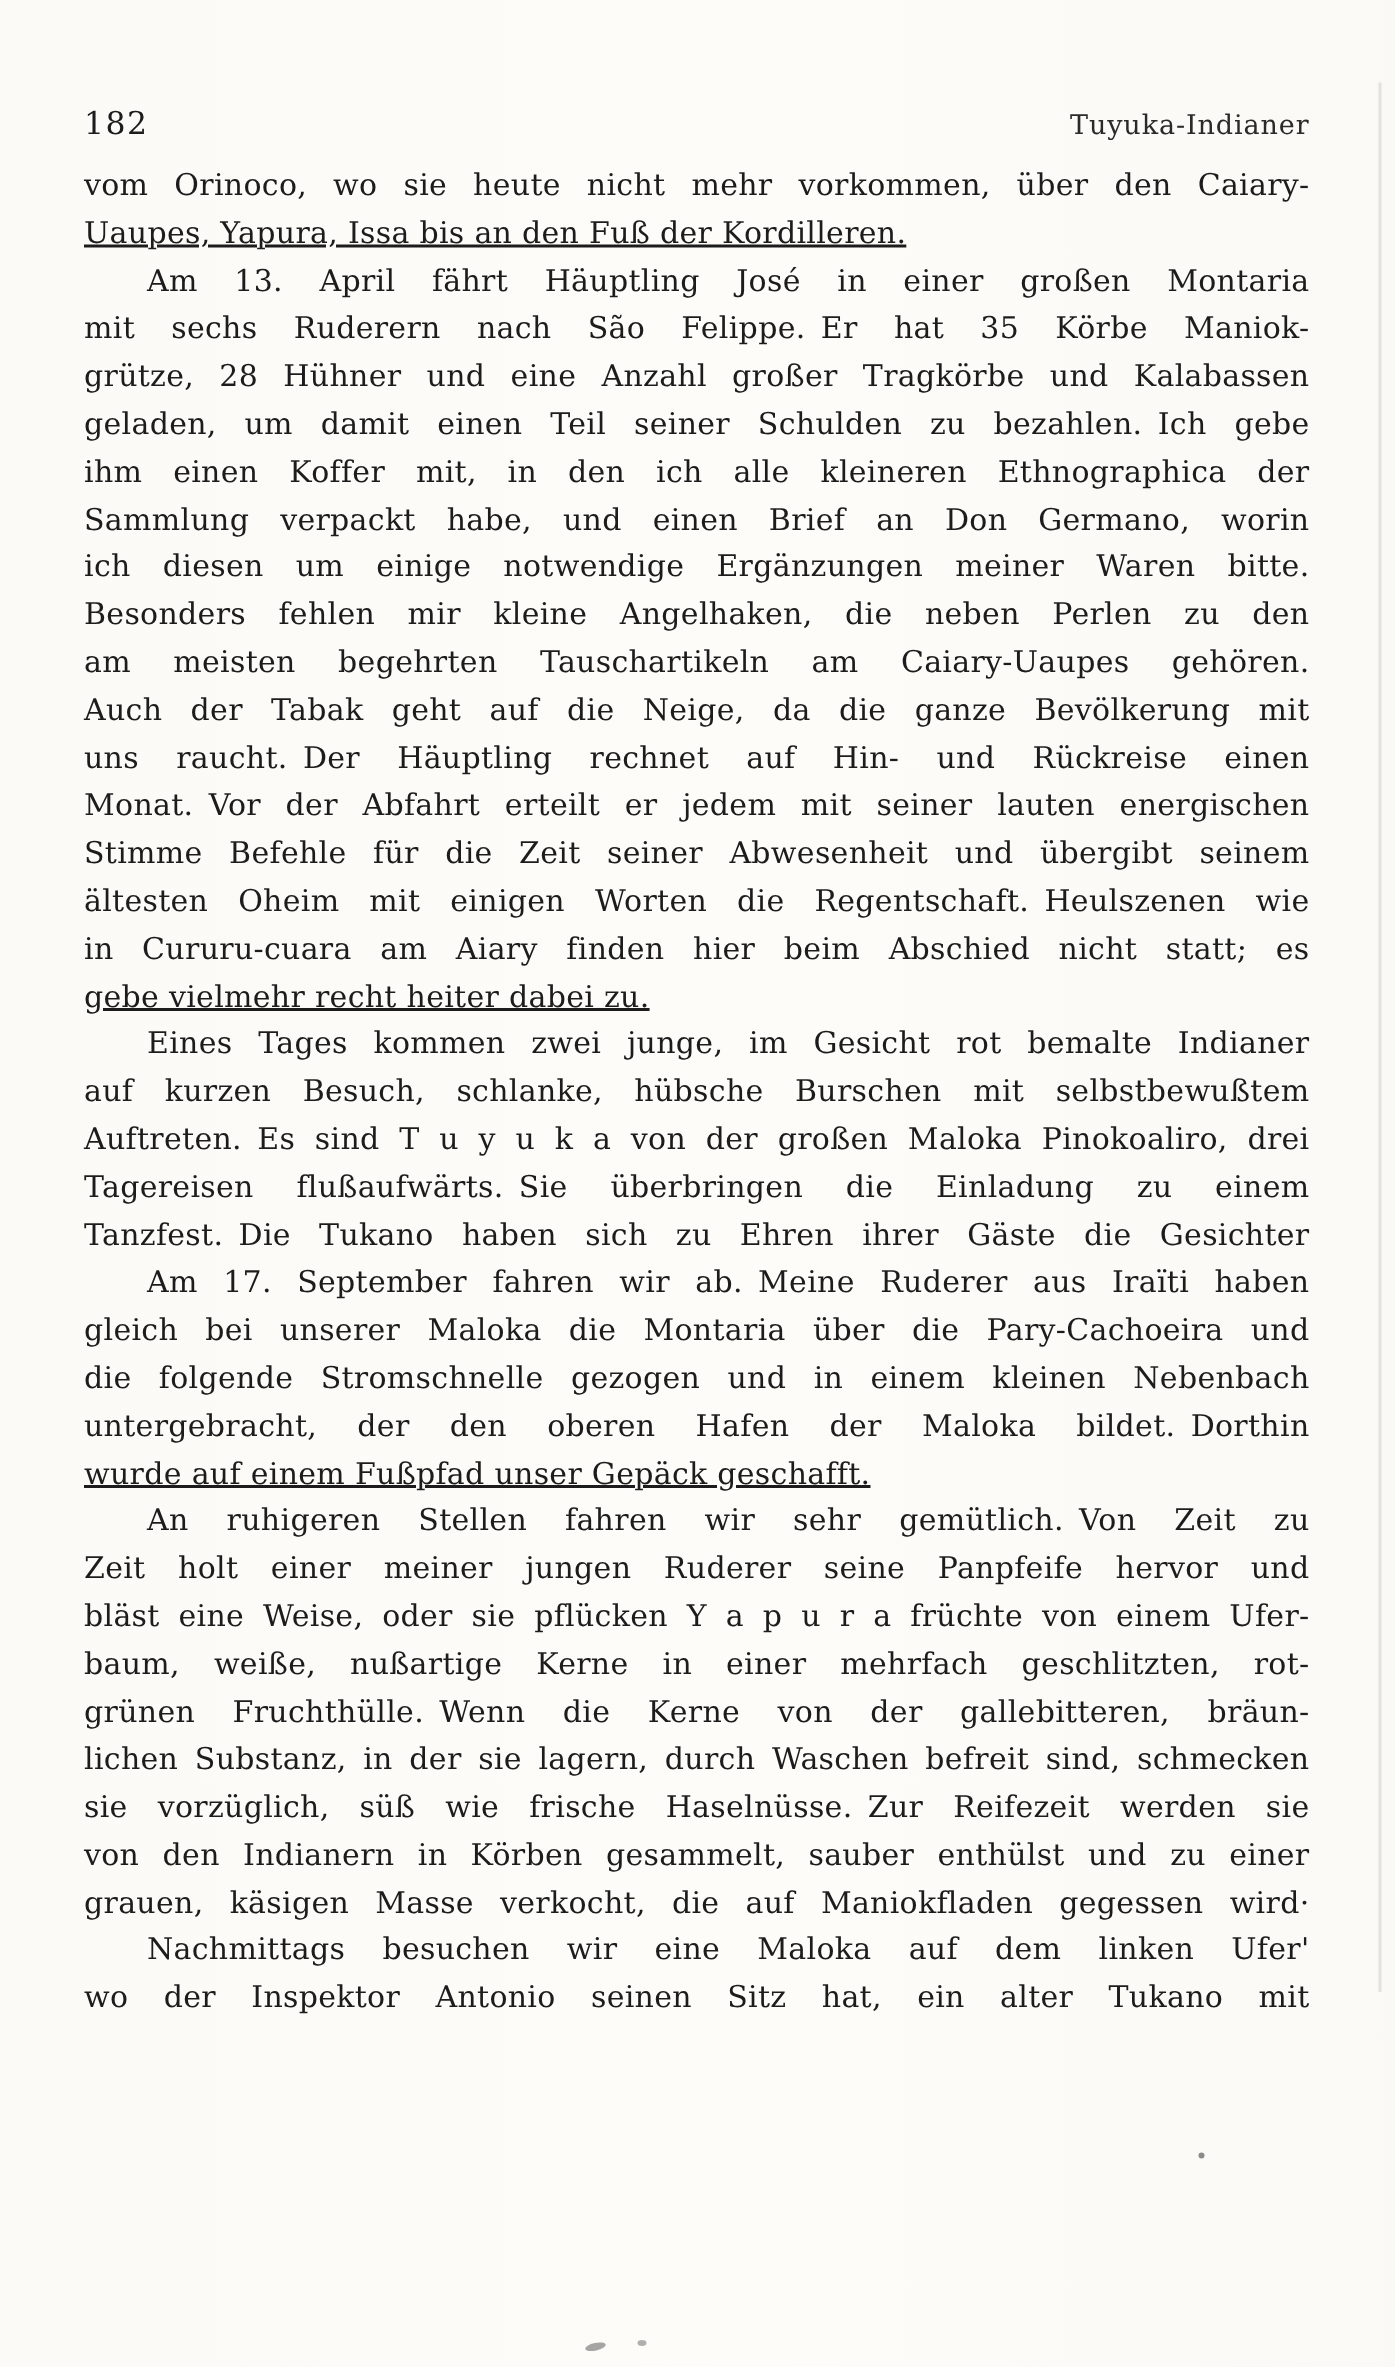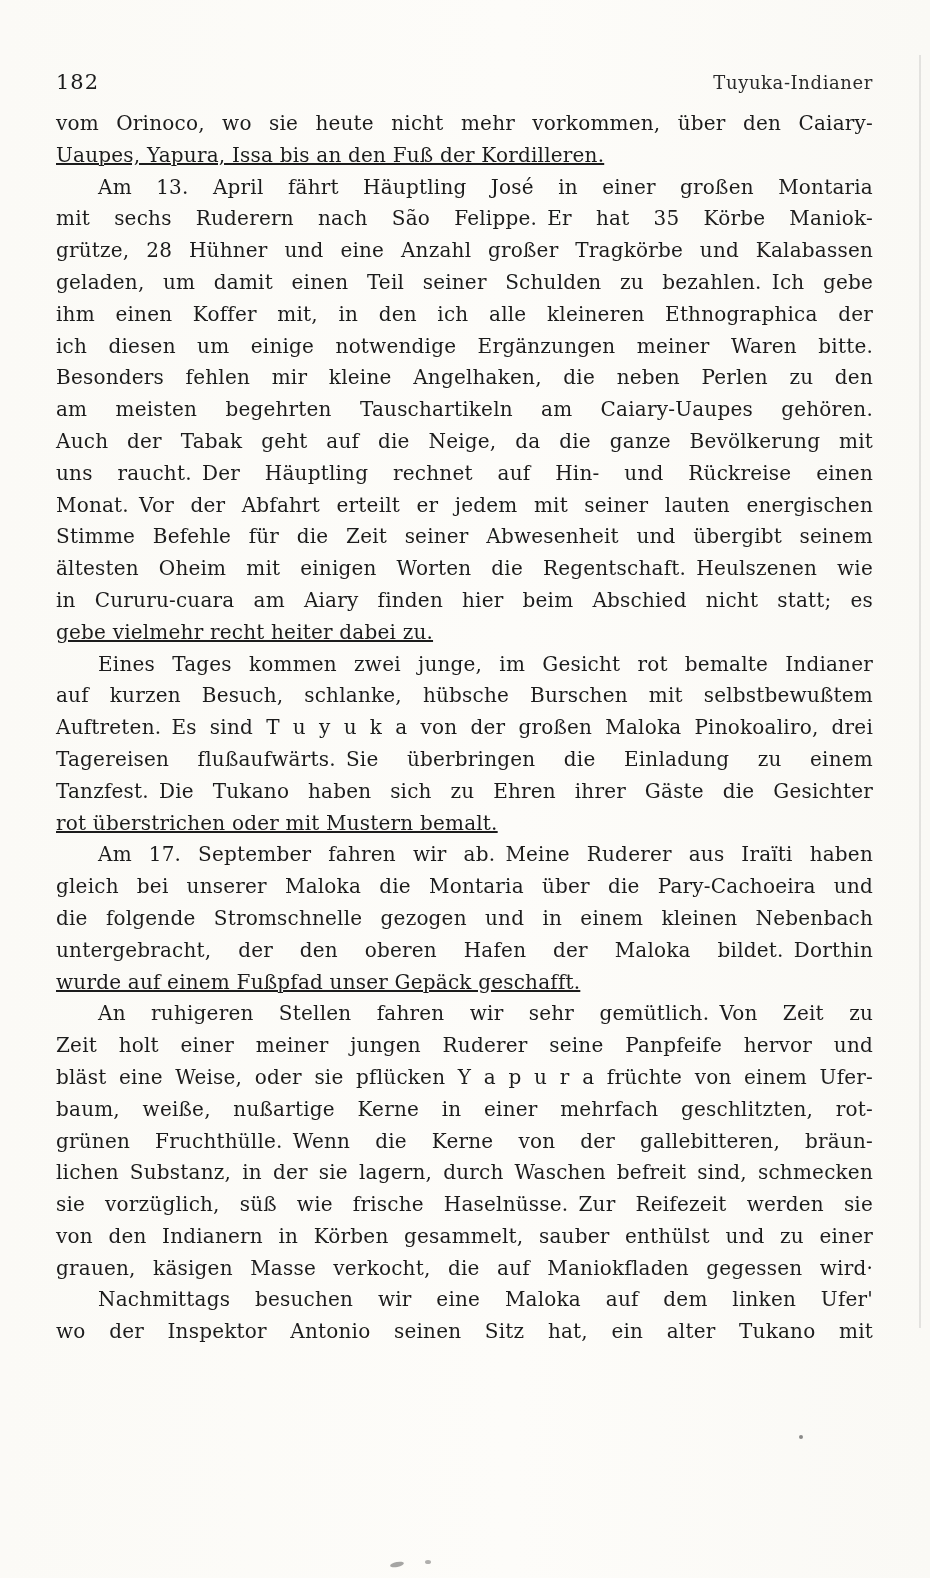--- a/index.html
+++ b/index.html
@@ -104,38 +104,38 @@
       <p class="para">
         <span class="line">vom Orinoco, wo sie heute nicht mehr vorkommen, über den Caiary-</span>
         <span class="line end">Uaupes, Yapura, Issa bis an den Fuß der Kordilleren.</span>
       </p>
       <p class="para">
         <span class="line first">Am 13. April fährt Häuptling José in einer großen Montaria</span>
         <span class="line">mit sechs Ruderern nach São Felippe. Er hat 35 Körbe Maniok-</span>
         <span class="line">grütze, 28 Hühner und eine Anzahl großer Tragkörbe und Kalabassen</span>
         <span class="line">geladen, um damit einen Teil seiner Schulden zu bezahlen. Ich gebe</span>
         <span class="line">ihm einen Koffer mit, in den ich alle kleineren Ethnographica der</span>
+        <span class="line">Sammlung verpackt habe, und einen Brief an Don Germano, worin</span>
         <span class="line">ich diesen um einige notwendige Ergänzungen meiner Waren bitte.</span>
         <span class="line">Besonders fehlen mir kleine Angelhaken, die neben Perlen zu den</span>
         <span class="line">am meisten begehrten Tauschartikeln am Caiary-Uaupes gehören.</span>
         <span class="line">Auch der Tabak geht auf die Neige, da die ganze Bevölkerung mit</span>
         <span class="line">uns raucht. Der Häuptling rechnet auf Hin- und Rückreise einen</span>
         <span class="line">Monat. Vor der Abfahrt erteilt er jedem mit seiner lauten energischen</span>
         <span class="line">Stimme Befehle für die Zeit seiner Abwesenheit und übergibt seinem</span>
         <span class="line">ältesten Oheim mit einigen Worten die Regentschaft. Heulszenen wie</span>
         <span class="line">in Cururu-cuara am Aiary finden hier beim Abschied nicht statt; es</span>
         <span class="line end">gebe vielmehr recht heiter dabei zu.</span>
       </p>
       <p class="para">
         <span class="line first">Eines Tages kommen zwei junge, im Gesicht rot bemalte Indianer</span>
         <span class="line">auf kurzen Besuch, schlanke, hübsche Burschen mit selbstbewußtem</span>
         <span class="line">Auftreten. Es sind T u y u k a von der großen Maloka Pinokoaliro, drei</span>
         <span class="line">Tagereisen flußaufwärts. Sie überbringen die Einladung zu einem</span>
         <span class="line">Tanzfest. Die Tukano haben sich zu Ehren ihrer Gäste die Gesichter</span>
-        <span class="line end">rot überstrichen oder mit Mustern bemalt.</span>
       </p>
       <p class="para">
         <span class="line first">Am 17. September fahren wir ab. Meine Ruderer aus Iraïti haben</span>
         <span class="line">gleich bei unserer Maloka die Montaria über die Pary-Cachoeira und</span>
         <span class="line">die folgende Stromschnelle gezogen und in einem kleinen Nebenbach</span>
         <span class="line">untergebracht, der den oberen Hafen der Maloka bildet. Dorthin</span>
         <span class="line end">wurde auf einem Fußpfad unser Gepäck geschafft.</span>
       </p>
       <p class="para">
         <span class="line first">An ruhigeren Stellen fahren wir sehr gemütlich. Von Zeit zu</span>

